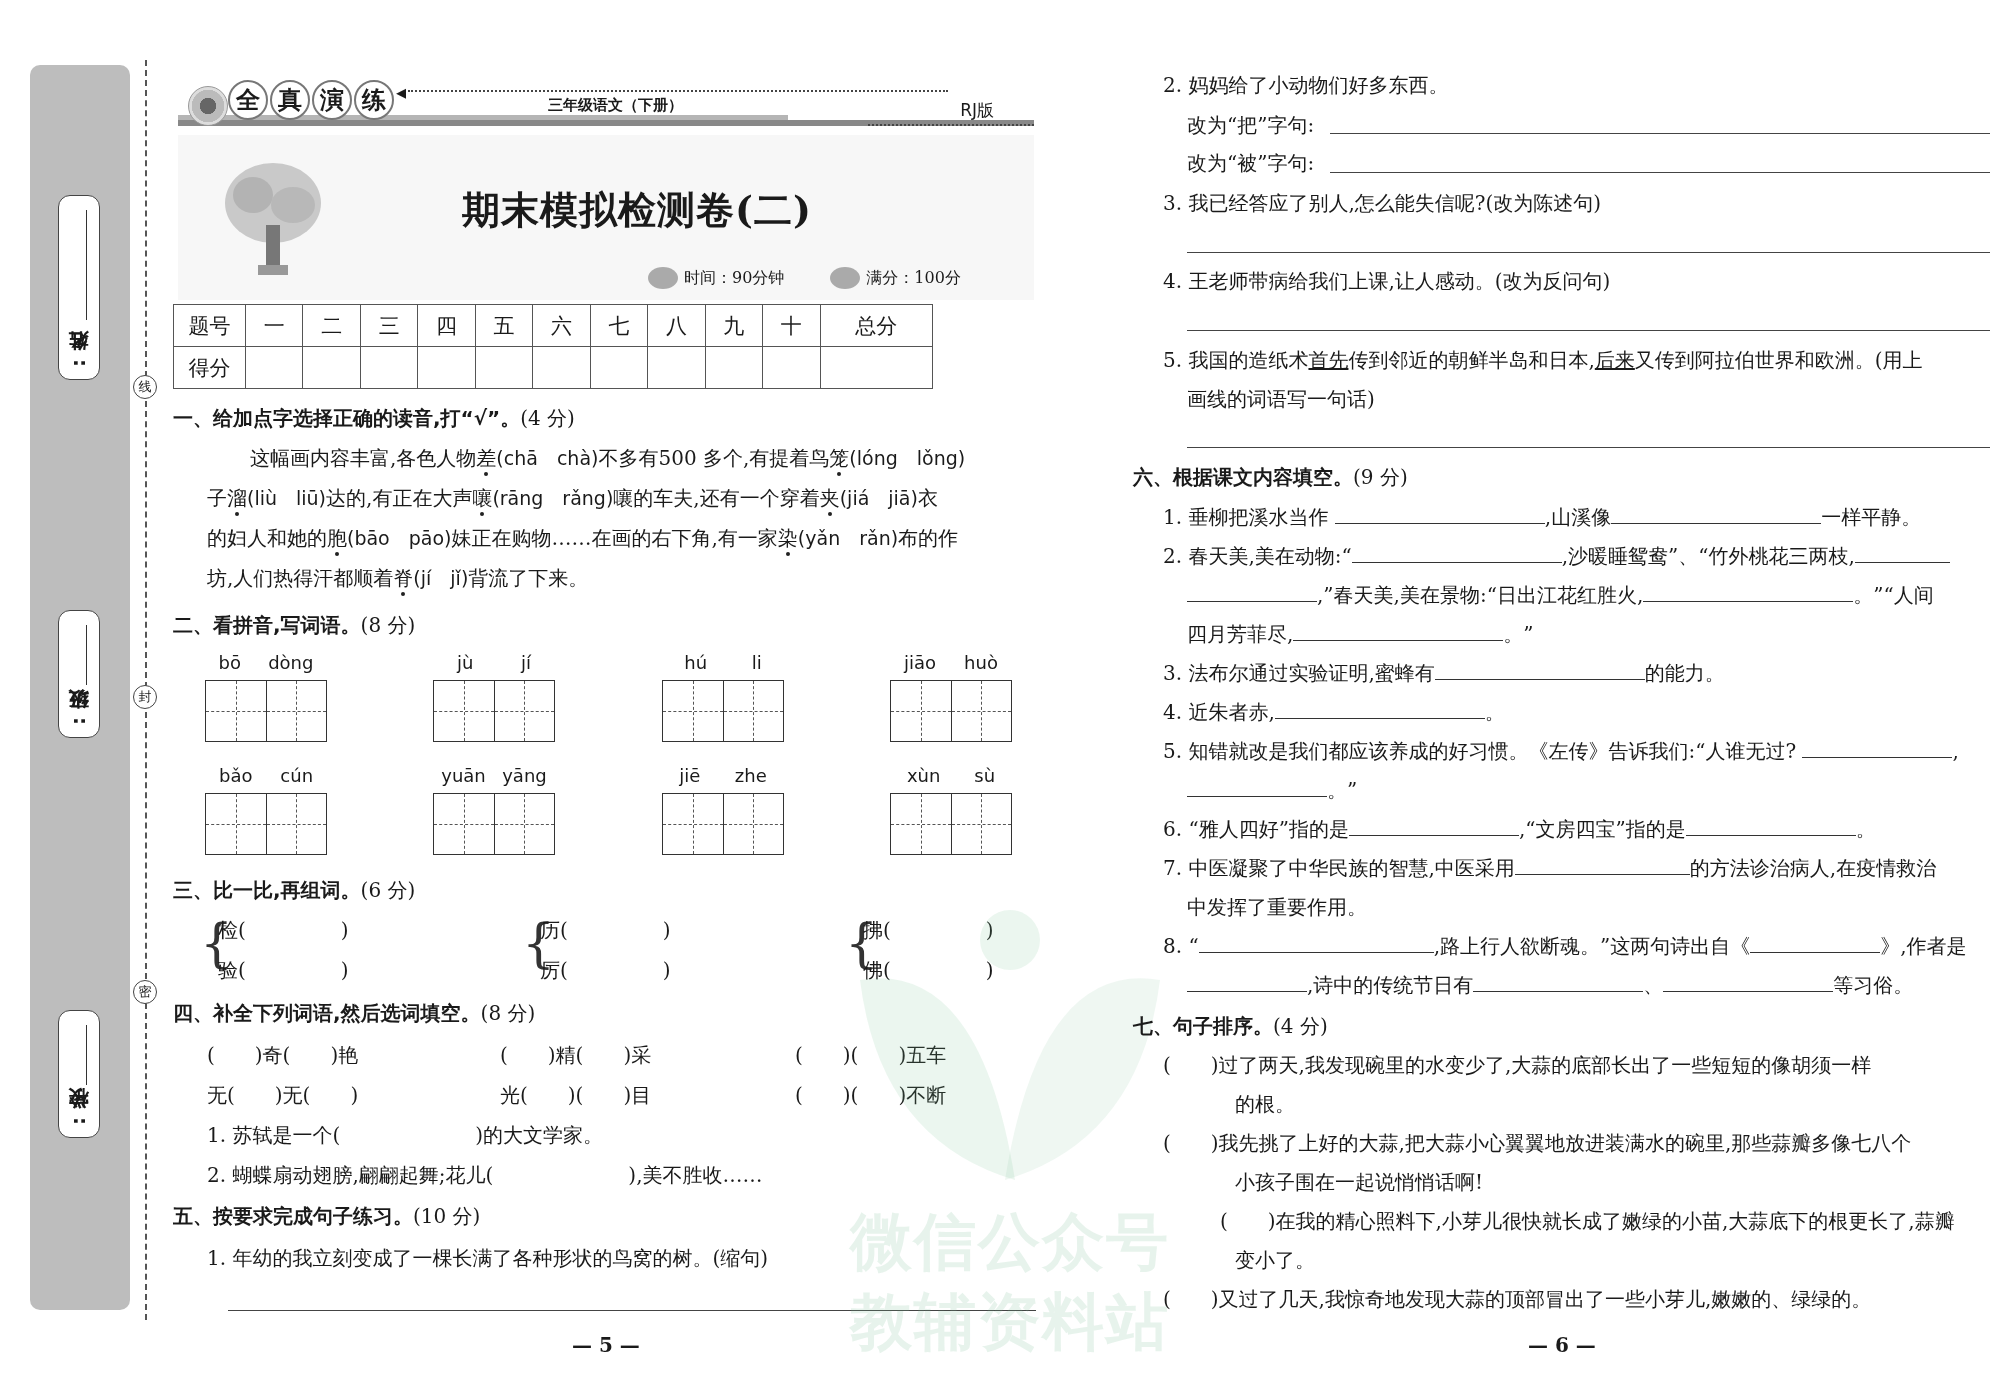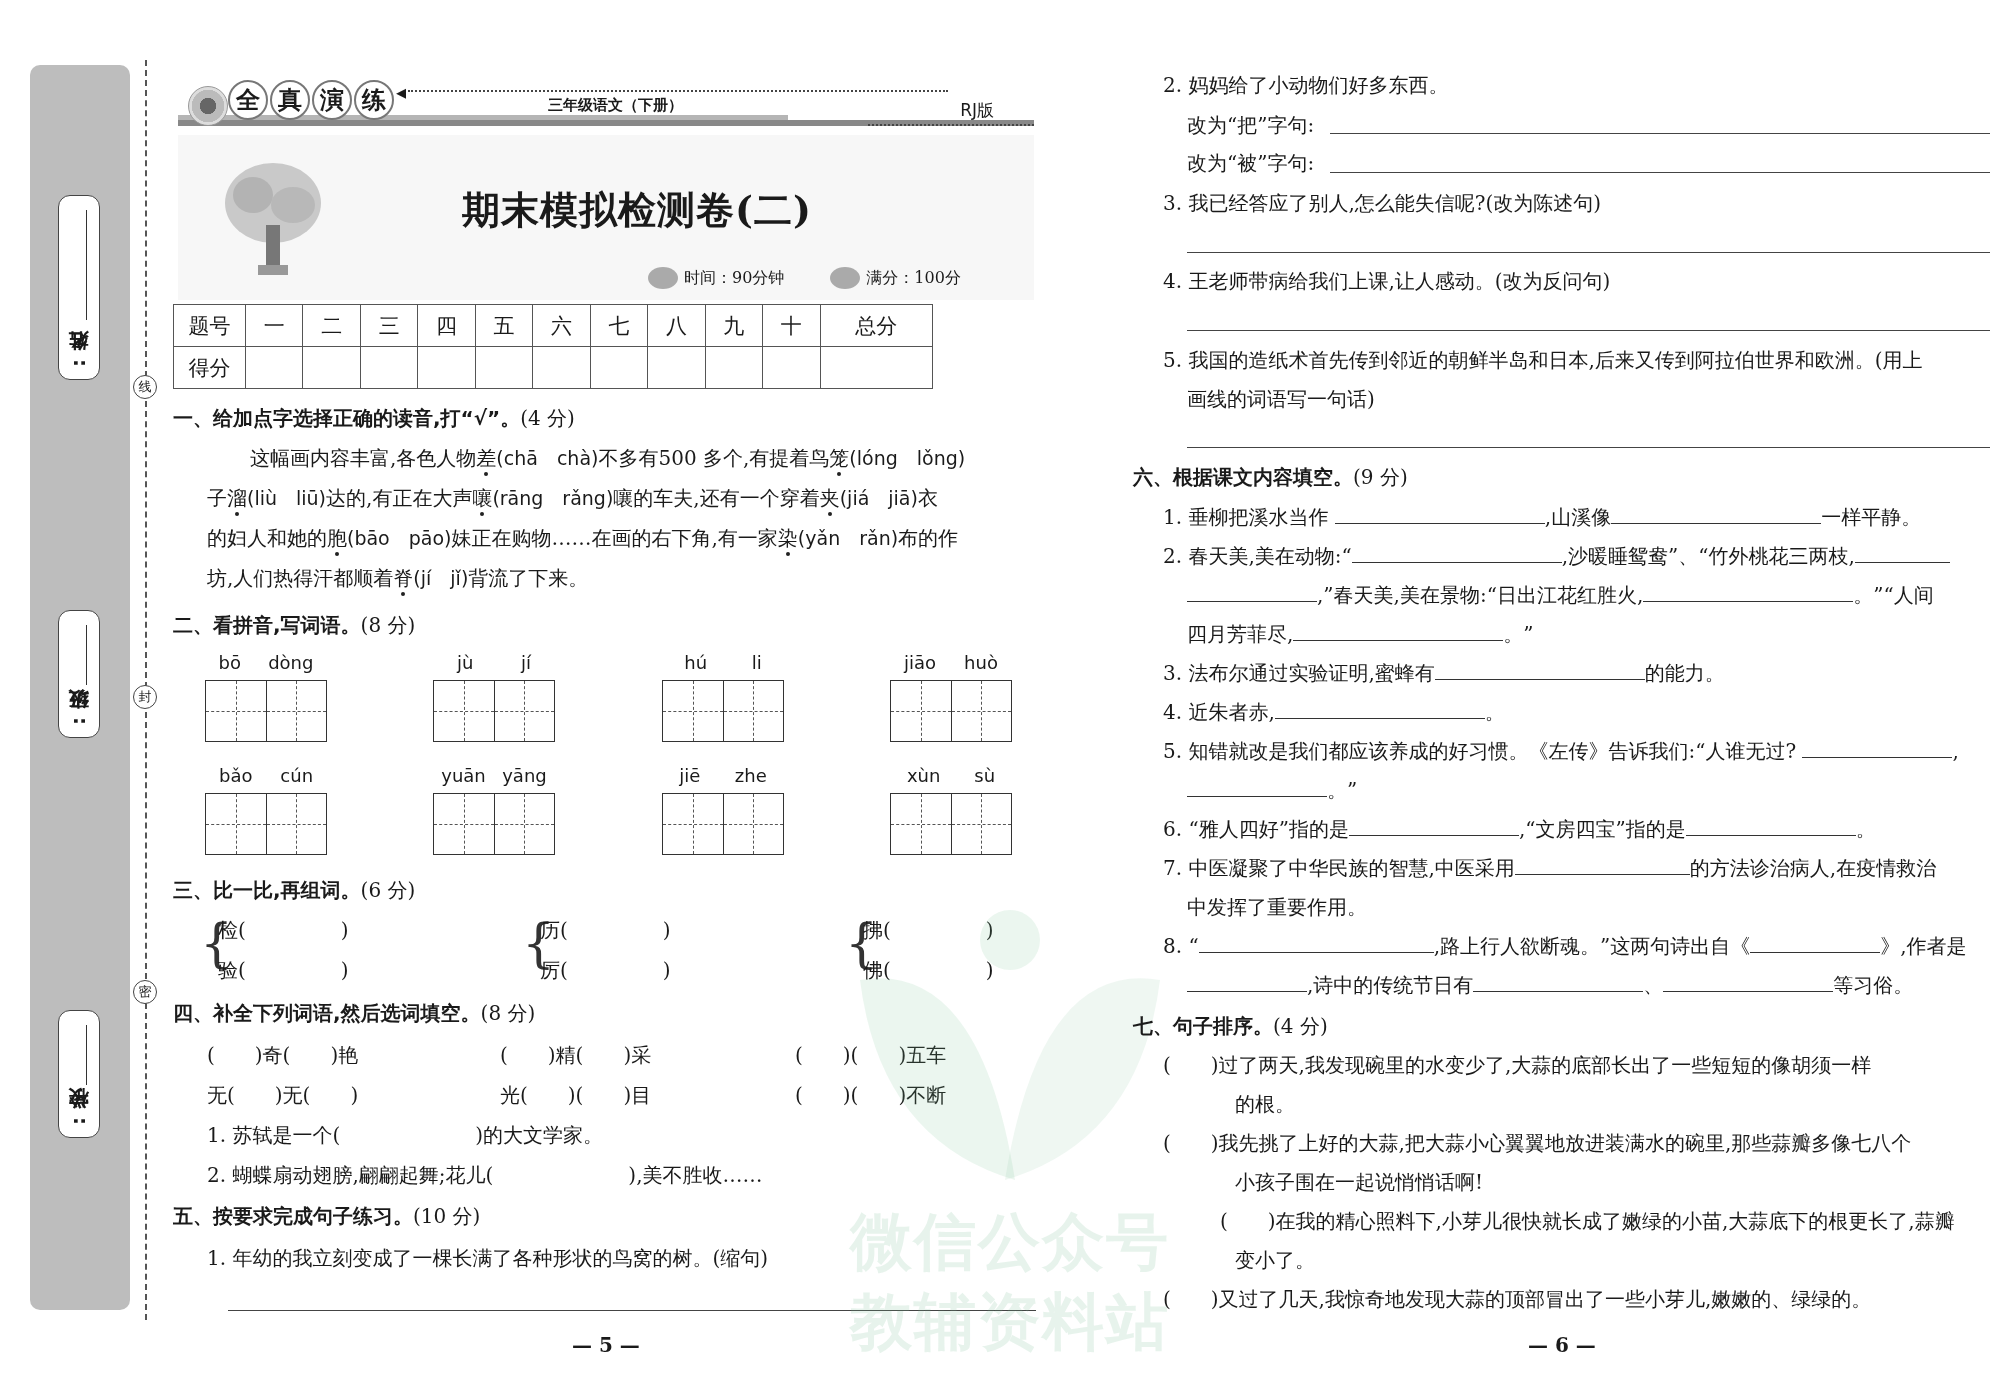--- a/index.html
+++ b/index.html
@@ -45,21 +45,21 @@
 .pyg{position:absolute;width:122px}
 .pyg .p{font-family:"DejaVu Sans",sans-serif;font-size:18px;display:flex;justify-content:space-around;height:28px}
 .pyg .boxes{display:flex;border:1.5px solid #333;height:62px}
 .pyg .cell{flex:1;position:relative;border-right:1.5px solid #333}
 .pyg .cell:last-child{border-right:none}
 .pyg .cell::before{content:"";position:absolute;left:50%;top:0;bottom:0;border-left:1px dashed #555}
 .pyg .cell::after{content:"";position:absolute;top:50%;left:0;right:0;border-top:1px dashed #555}
 .brace{position:absolute;font-size:52px;line-height:1;font-weight:lighter;color:#333}
 .blank{display:inline-block;border-bottom:1.5px solid #333;height:18px;vertical-align:baseline}
 .ansline{position:absolute;border-top:1.5px solid #444}
-.ul{}
+.ul{text-decoration:underline}
 .pgnum{position:absolute;font-weight:bold;font-size:20px}
 #footer{left:720px;top:1408px;font-size:17px;letter-spacing:3px;font-family:"DejaVu Serif",serif;color:#222}
 
 #wm{left:840px;top:900px;width:340px;height:430px;pointer-events:none}
 #wmtxt1,#wmtxt2{position:absolute;left:0;width:340px;text-align:center;font-family:"DejaVu Sans",sans-serif;font-weight:bold;font-size:62px;color:rgba(120,190,150,.18);letter-spacing:2px}
 #wmtxt1{top:300px}#wmtxt2{top:380px}
 </style>
 </head>
 <body>
 

